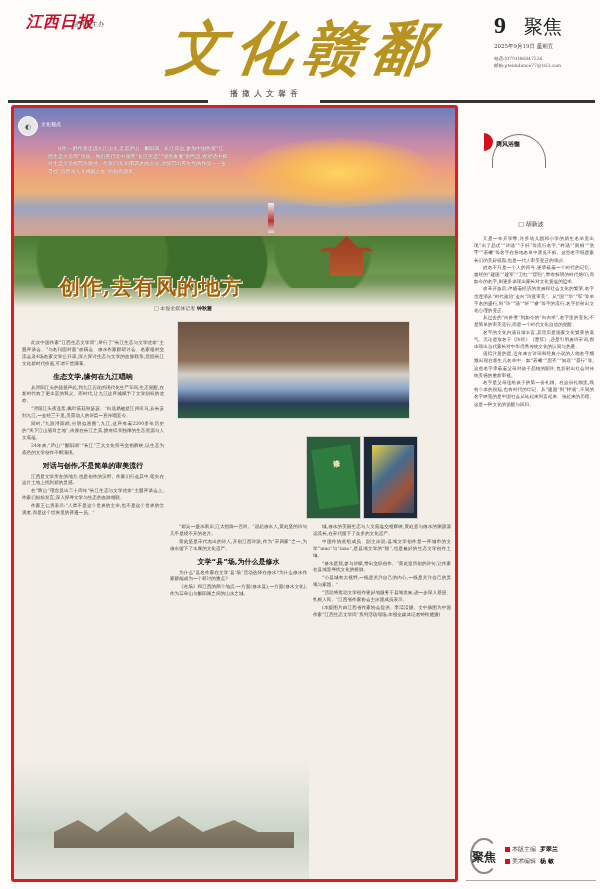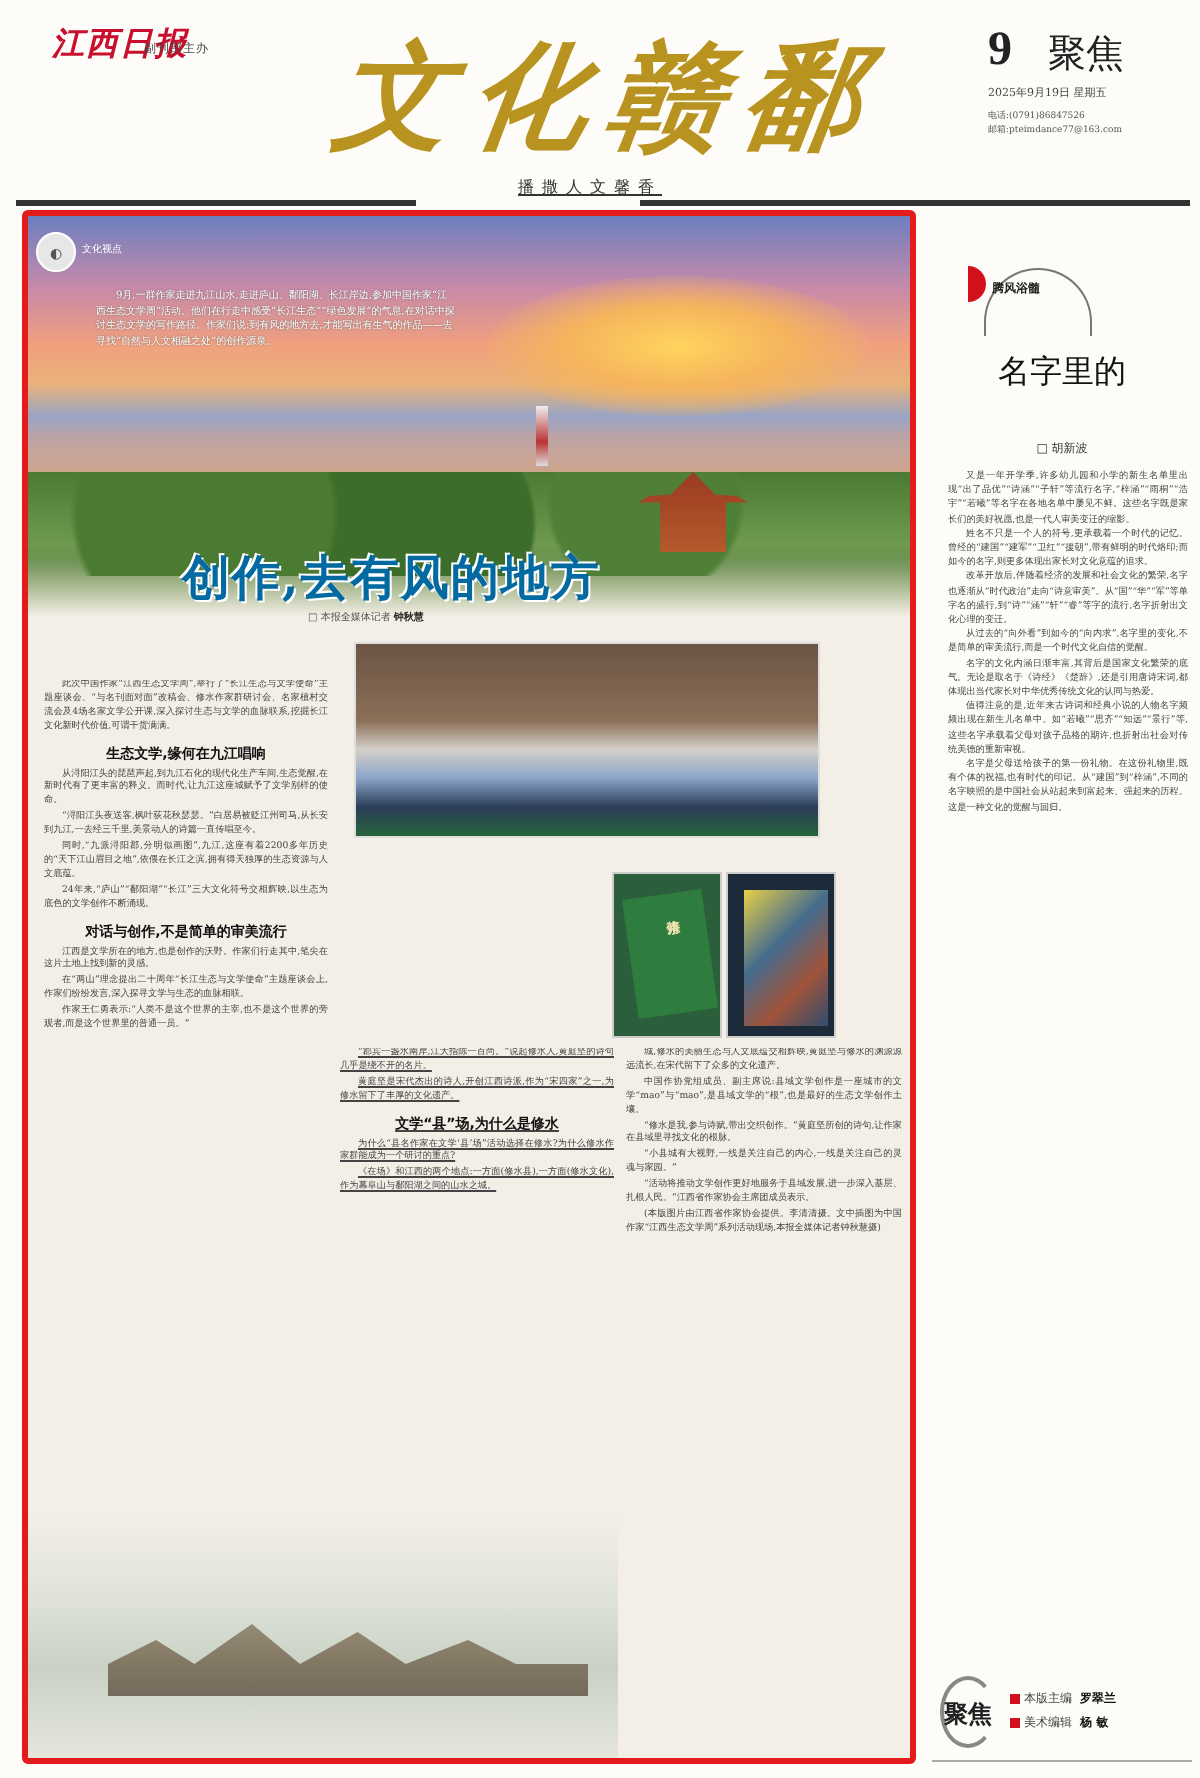--- a/index.html
+++ b/index.html
@@ -8,42 +8,42 @@
 
   
   .masthead { position:absolute; left:0; top:0; width:600px; height:100px; }
   .paper-logo { position:absolute; left:26px; top:12px; font-family:"DejaVu Serif", serif; font-style:italic; font-weight:bold; color:#c8102e; font-size:16px; letter-spacing:1px; }
   .paper-sub { position:absolute; left:72px; top:20px; font-size:6px; color:#444; letter-spacing:0.5px; }
   .title-calli { position:absolute; left:168px; top:10px; font-family:"DejaVu Serif", serif; font-weight:bold; font-size:58px; color:#b8931f; letter-spacing:10px; font-style:italic; transform:skewX(-8deg); }
   .page-num { position:absolute; left:494px; top:12px; font-family:"Liberation Serif", serif; font-weight:bold; font-size:24px; color:#222; }
   .page-section { position:absolute; left:524px; top:14px; font-size:19px; color:#222; }
   .page-date { position:absolute; left:494px; top:43px; font-size:5.5px; color:#444; }
   .page-contact { position:absolute; left:494px; top:55px; font-size:4.5px; color:#555; line-height:7px; width:100px; }
-  .slogan { position:absolute; left:230px; top:88px; width:130px; text-align:center; font-size:8px; letter-spacing:4px; color:#333;text-decoration:underline; }
+  .slogan { position:absolute; left:230px; top:88px; width:130px; text-align:left; font-size:8px; letter-spacing:4px; color:#333; }
   .rule-l, .rule-r { position:absolute; top:100px; height:3px; border-top:2px solid #333; border-bottom:1px solid #333; }
   .rule-l { left:8px; width:200px; }
   .rule-r { left:320px; width:275px; }
 
   
   .main-frame { position:absolute; left:11px; top:105px; width:447px; height:777px; border:3px solid #e31b1b; border-radius:3px; overflow:hidden; background:#f3efe6; }
 
   .hero { position:absolute; left:0; top:0; width:441px; height:200px;
     background: linear-gradient(180deg, #6b7fbf 0%, #c78aa9 18%, #f0a07e 32%, #e9b27a 42%, #9aa4c3 50%, #c7a39d 58%, #b69a98 62%, #5d7a3e 66%, #3f6b2e 80%, #a3b58a 92%, #f3efe6 100%);
   }
   .hero-sun { position:absolute; left:230px; top:30px; width:190px; height:70px; border-radius:50%; background:radial-gradient(ellipse, #ffd35e 0%, #f6b55c 40%, rgba(246,181,92,0) 75%); }
   .hero-water { position:absolute; left:0; top:108px; width:441px; height:40px; background:linear-gradient(180deg,#b8a2a8 0%, #d6a98e 50%, #c59c8f 100%); opacity:.85; }
   .hero-trees { position:absolute; left:0; top:128px; width:441px; height:52px; background:radial-gradient(circle at 20% 40%, #4b7a32 0 18%, transparent 19%), radial-gradient(circle at 45% 50%, #3d6d2a 0 22%, transparent 23%), radial-gradient(circle at 70% 30%, #507f37 0 15%, transparent 16%), linear-gradient(180deg,#4a7a34,#6f9a50 70%, rgba(243,239,230,0) 100%); }
   .hero-pagoda { position:absolute; left:305px; top:128px; width:55px; height:40px; background:linear-gradient(180deg,#9b3b22,#b45a2c); clip-path:polygon(10% 30%,0 38%,20% 38%,20% 100%,80% 100%,80% 38%,100% 38%,90% 30%,70% 28%,50% 0,30% 28%); }
   .hero-tower { position:absolute; left:254px; top:95px; width:6px; height:30px; background:linear-gradient(180deg,#eee,#b33 60%,#ddd); }
 
   .col-badge { position:absolute; left:4px; top:8px; width:20px; height:20px; border-radius:50%; background:#e7e7e7; border:1px solid #fff; font-size:7px; color:#555; text-align:center; line-height:20px; }
   .col-name { position:absolute; left:27px; top:13px; font-size:5px; color:#fff; }
   .hero-intro { position:absolute; left:34px; top:37px; width:180px; font-size:5px; line-height:7.5px; color:#fff; text-indent:10px; text-shadow:0 0 1px #555; }
 
-  .headline { position:absolute; left:45px; top:165px; font-family:"DejaVu Serif", serif; font-weight:bold; font-size:24px; color:#0369a1; letter-spacing:1px; text-shadow:1px 1px 0 #fff, -1px -1px 0 #fff;margin-left:32px; }
+  .headline { position:absolute; left:45px; top:165px; font-family:"DejaVu Serif", serif; font-weight:bold; font-size:21px; color:#a16207; letter-spacing:1px; text-shadow:1px 1px 0 #fff, -1px -1px 0 #fff; }
   .byline { position:absolute; left:140px; top:197px; font-size:5px; color:#555; }
   .byline b { color:#222; }
 
   .col { position:absolute; font-size:4.6px; line-height:6.9px; color:#444; text-align:justify; }
   .col p { text-indent:9px; margin-bottom:1px; }
   .subhead { font-family:"DejaVu Sans", sans-serif; font-weight:bold; font-size:7px; color:#111; text-align:center; margin:6px 0 4px 0; text-indent:0 !important; }
   .p-meeting { position:absolute; left:163px; top:213px; width:233px; height:98px; background:linear-gradient(180deg,#6c5545 0%, #8b6f58 40%, #d4d0c8 55%, #8aa5c9 70%, #2b3d58 85%, #28643b 100%); border:1px solid #ddd; }
   .p-wall { position:absolute; left:149px; top:328px; width:141px; height:83px; background:#f2f1ed; border:1px solid #ccc; }
   .p-wall .w1 { position:absolute; left:28px; top:12px; font-size:7px; color:#c04a36; font-style:italic; }
   .p-wall .w2 { position:absolute; left:8px; top:24px; font-size:10px; font-weight:bold; color:#1a3e8f; font-style:italic; }
@@ -124,21 +124,21 @@
   </div>
 
   <div class="p-meeting"></div>
   <div class="p-book1">
     <div class="inner">修水茶诗</div>
   </div>
   <div class="p-book2">
     <div class="inner"></div>
   </div>
 
-  <div class="col" style="left:156px; top:416px; width:137px; height:240px; overflow:hidden;text-decoration:underline;">
+  <div class="col" style="left:156px; top:416px; width:137px; height:240px; overflow:hidden;">
     <p>“郡宾一盏水南岸,江大指陈一百尚。”说起修水人,黄庭坚的诗句几乎是绕不开的名片。</p>
     <p>黄庭坚是宋代杰出的诗人,开创江西诗派,作为“宋四家”之一,为修水留下了丰厚的文化遗产。</p>
     <div class="subhead">文学“县”场,为什么是修水</div>
     <p>为什么“县名作家在文学‘县’场”活动选择在修水?为什么修水作家群能成为一个研讨的重点?</p>
     <p>《在场》和江西的两个地点:一方面(修水县),一方面(修水文化),作为幕阜山与鄱阳湖之间的山水之城。</p>
   </div>
 
   <div class="col" style="left:299px; top:416px; width:138px; height:355px; overflow:hidden;">
     <p>城,修水的美丽生态与人文底蕴交相辉映,黄庭坚与修水的渊源源远流长,在宋代留下了众多的文化遗产。</p>
     <p>中国作协党组成员、副主席说:县域文学创作是一座城市的文学“mao”与“mao”,是县域文学的“根”,也是最好的生态文学创作土壤。</p>
@@ -152,21 +152,20 @@
   <div class="ink-houses"></div>
 </div>
 
 <div class="side">
   <div class="side-tag">
     <div class="semi"></div>
     <div class="arc"></div>
     <div class="txt">腾风浴髓</div>
   </div>
   <div class="side-title">
-    <div>名字里的</div>
   </div>
   <div class="side-author">
     <span>□ </span><span>胡新波</span>
   </div>
   <div class="side-body" style="height:590px; overflow:hidden;">
     <p>又是一年开学季,许多幼儿园和小学的新生名单里出现“出了品优”“诗涵”“子轩”等流行名字,“梓涵”“雨桐”“浩宇”“若曦”等名字在各地名单中屡见不鲜。这些名字既是家长们的美好祝愿,也是一代人审美变迁的缩影。</p>
     <p>姓名不只是一个人的符号,更承载着一个时代的记忆。曾经的“建国”“建军”“卫红”“援朝”,带有鲜明的时代烙印;而如今的名字,则更多体现出家长对文化意蕴的追求。</p>
     <p>改革开放后,伴随着经济的发展和社会文化的繁荣,名字也逐渐从“时代政治”走向“诗意审美”。从“国”“华”“军”等单字名的盛行,到“诗”“涵”“轩”“睿”等字的流行,名字折射出文化心理的变迁。</p>
     <p>从过去的“向外看”到如今的“向内求”,名字里的变化,不是简单的审美流行,而是一个时代文化自信的觉醒。</p>
     <p>名字的文化内涵日渐丰富,其背后是国家文化繁荣的底气。无论是取名于《诗经》《楚辞》,还是引用唐诗宋词,都体现出当代家长对中华优秀传统文化的认同与热爱。</p>

